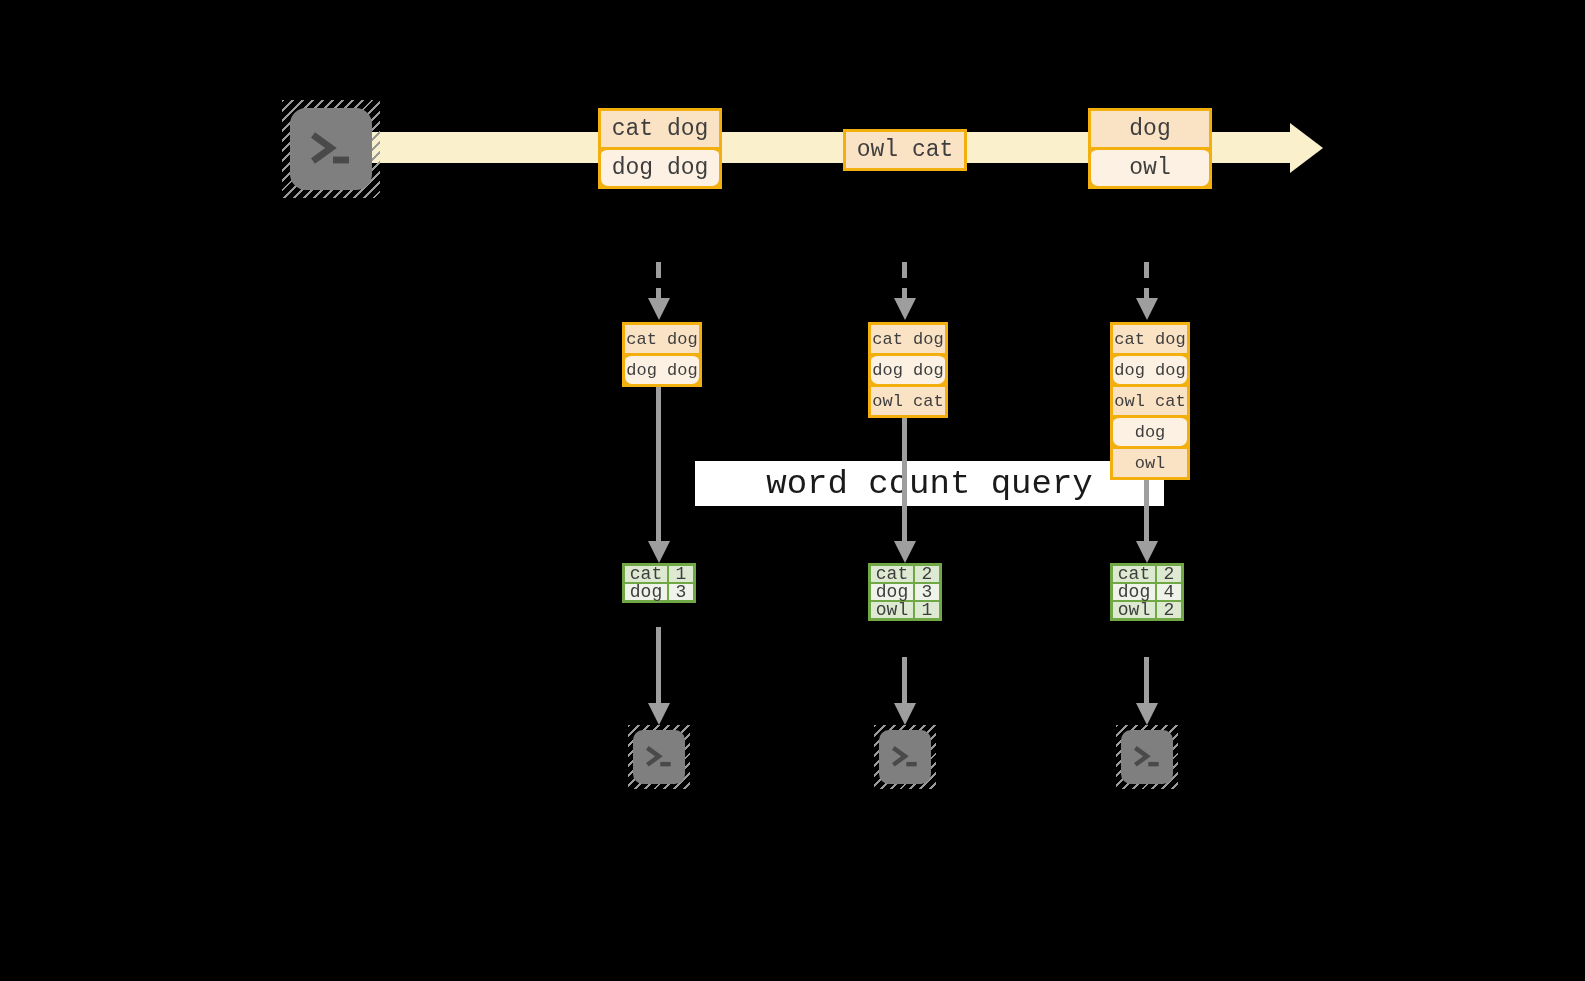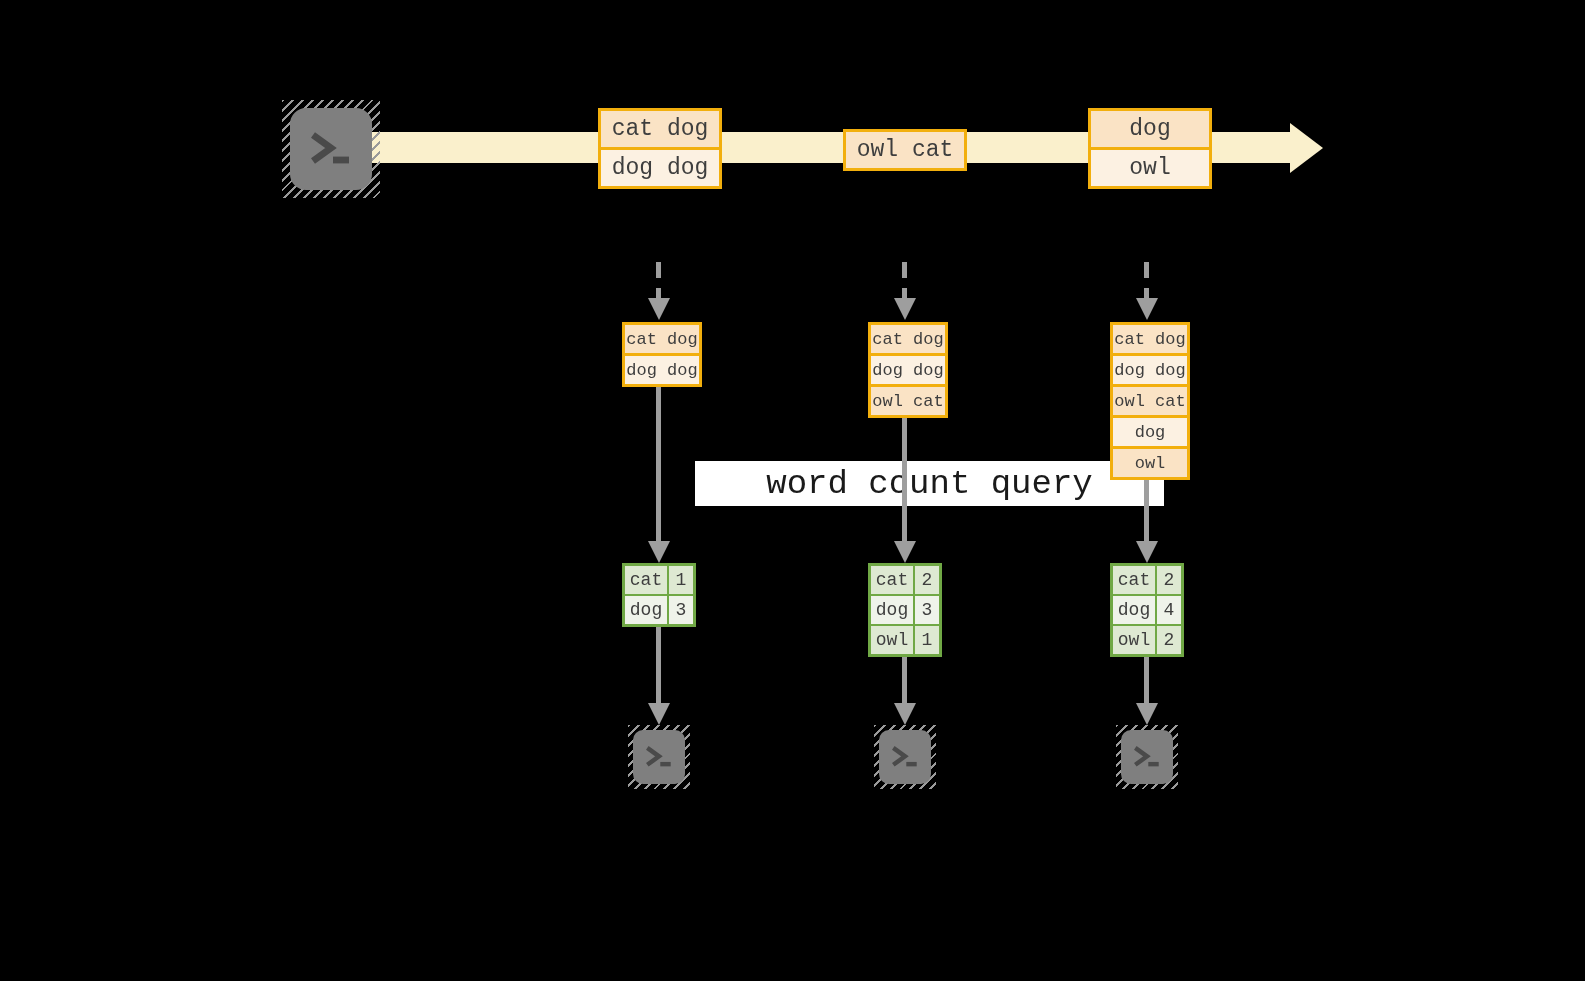--- a/index.html
+++ b/index.html
@@ -29,39 +29,39 @@
          font-size:23px;color:var(--txt);}
   .evrow + .evrow{border-top:3px solid var(--gold);}
 
   
   .stack{position:absolute;width:74px;border:3px solid var(--gold);z-index:4;background:var(--gold);}
   .strow{height:28px;display:flex;align-items:center;justify-content:center;
          font-size:17px;color:var(--txt);}
   .strow + .strow{border-top:3px solid var(--gold);}
 
   .fillA{background:var(--peach);}
-  .fillB{background:var(--cream);}
+  .fillB{background:var(--cream);border-radius:7px;}
 
   
   .dashline{position:absolute;width:5px;height:36px;z-index:3;
             background:repeating-linear-gradient(180deg,var(--gray) 0 16px,transparent 16px 26px);}
   .line{position:absolute;width:5px;background:var(--gray);z-index:3;}
   .ahead{position:absolute;width:0;height:0;z-index:3;
          border-left:11px solid transparent;border-right:11px solid transparent;
          border-top:22px solid var(--gray);}
 
   
   .banner{position:absolute;left:695px;top:461px;width:469px;height:45px;background:#fff;z-index:2;
           display:flex;align-items:center;justify-content:center;
           font-size:34px;color:#1a1a1a;}
 
   
   .gtable{position:absolute;display:grid;grid-template-columns:42px 24px;gap:2px;
           background:var(--green);border:3px solid var(--green);z-index:4;}
-  .gcell{height:28px;display:flex;align-items:center;justify-content:center;
+  .gcell{height:16px;display:flex;align-items:center;justify-content:center;
          font-size:18px;color:var(--txt);}
   .grA{background:var(--sage);}
   .grB{background:var(--sagelight);}
 </style>
 </head>
 <body>
 
 <div class="canvas">
 
   <div class="band"></div>

